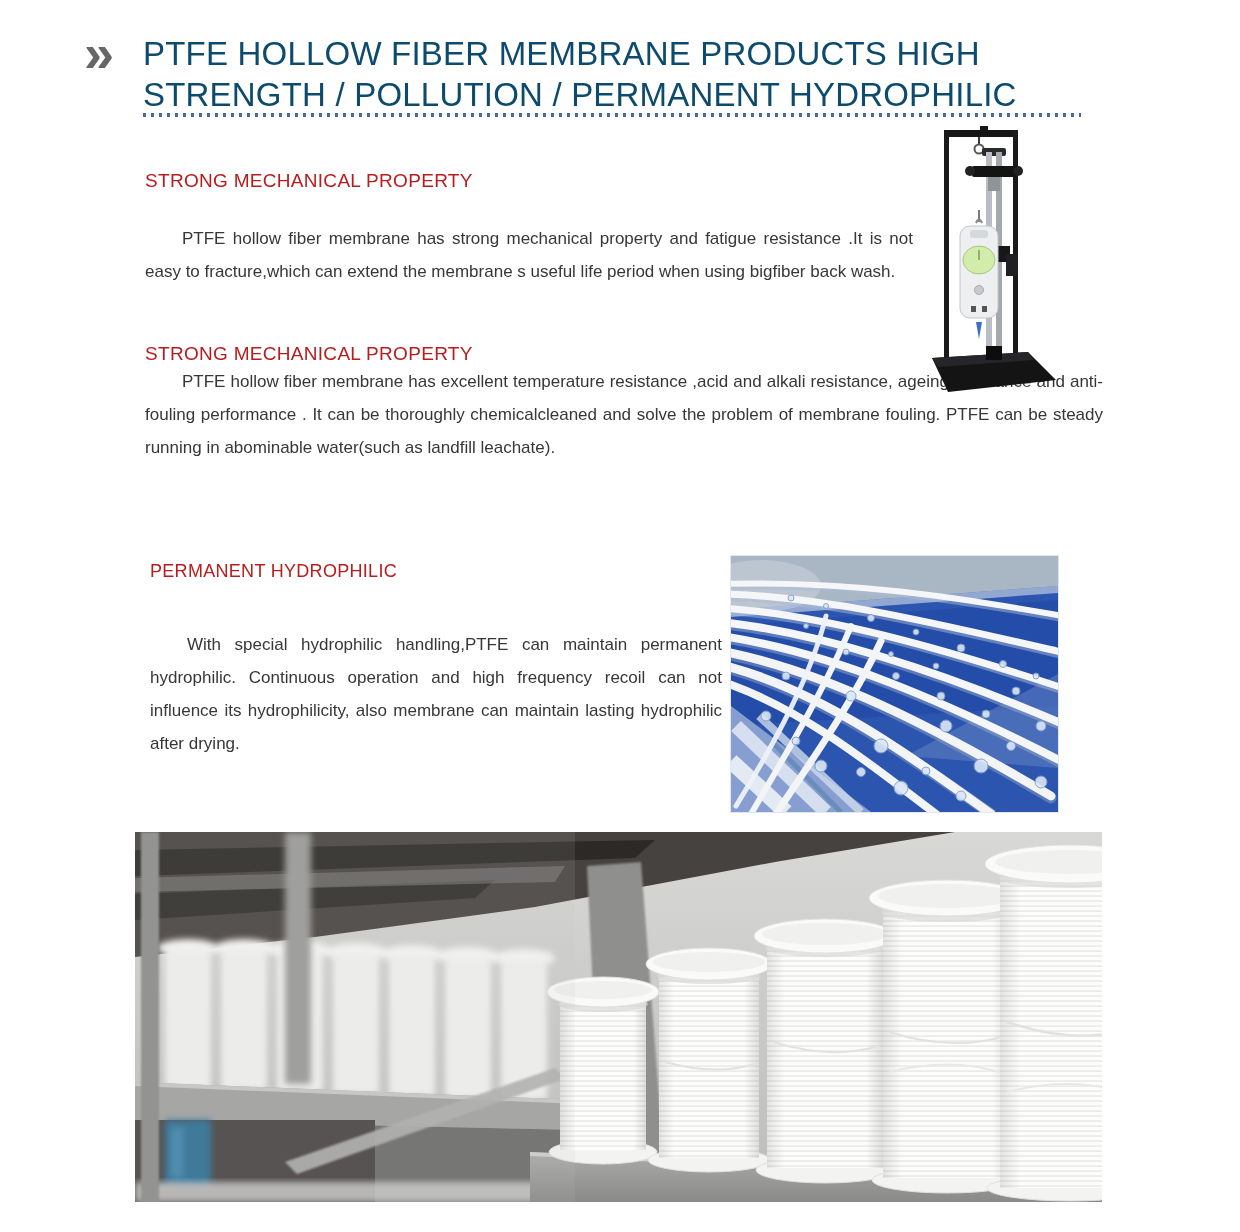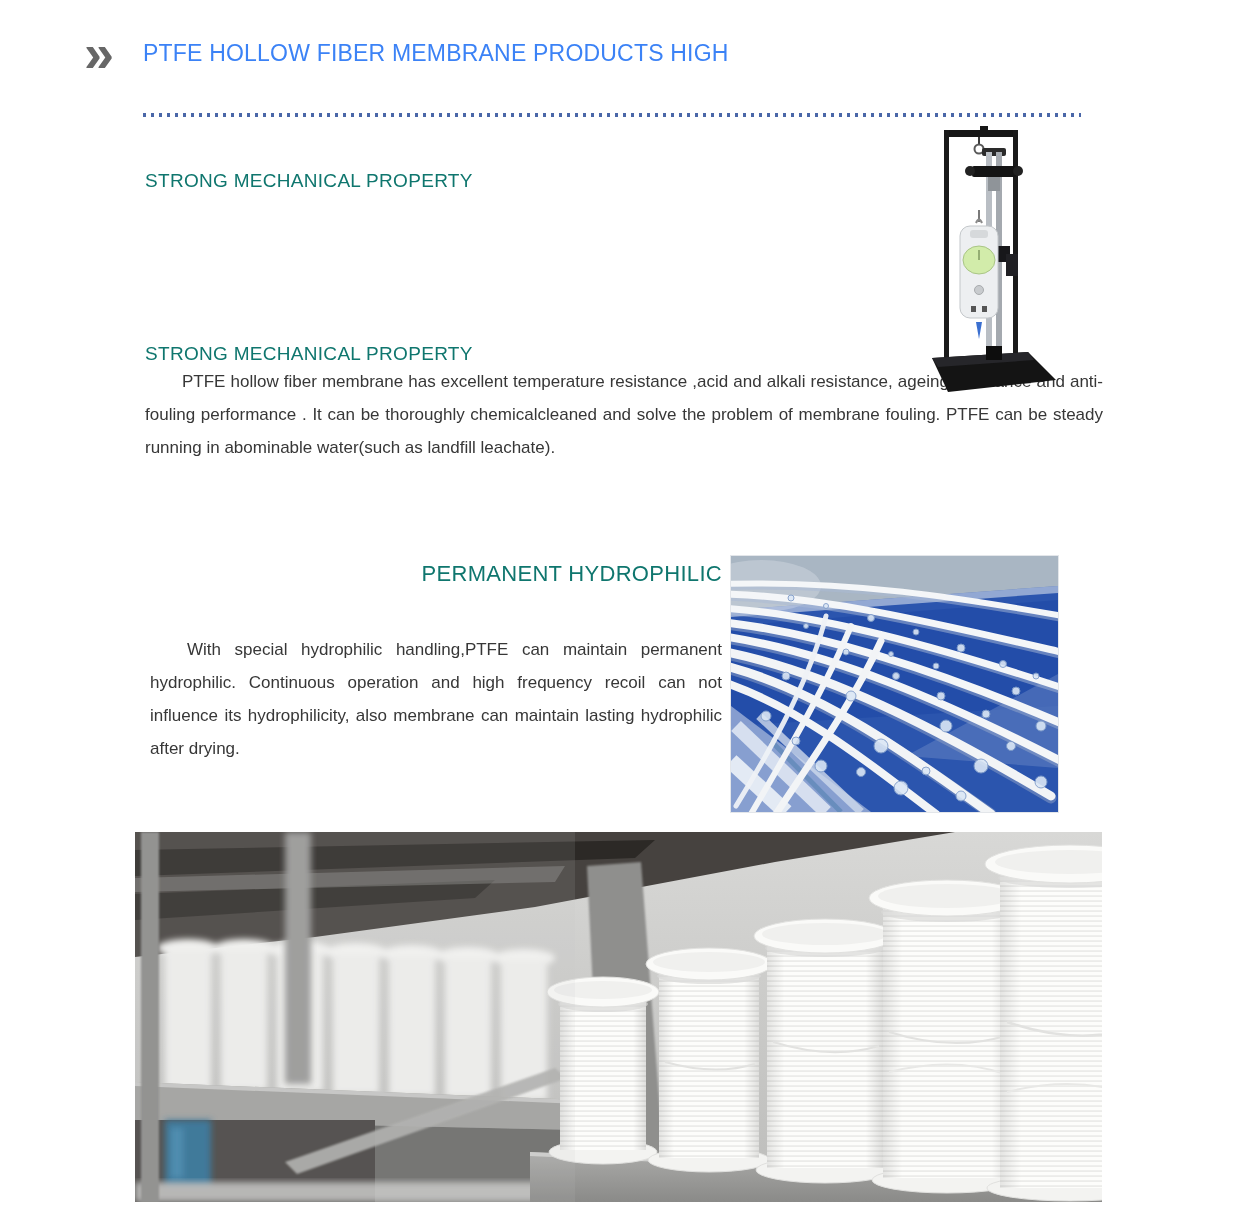--- a/index.html
+++ b/index.html
@@ -6,61 +6,63 @@
   #canvas{
     position:relative;width:1240px;height:1232px;background:#ffffff;overflow:hidden;
     font-family:"Liberation Sans","DejaVu Sans",sans-serif;
   }
   .header-chevron{
     position:absolute;left:84px;top:26px;font-size:54px;line-height:1;
     color:#676767;font-weight:700;
   }
   .page-title{
     position:absolute;left:143px;top:33px;width:960px;
-    font-size:23px;line-height:41px;letter-spacing:.2px;
-    color:#3b82f6;font-weight:400;white-space:nowrap;
+    font-size:33px;line-height:41px;letter-spacing:.2px;
+    color:#0c4a6e;font-weight:400;white-space:nowrap;
   }
   .dotted-rule{
     position:absolute;left:143px;top:113px;width:938px;height:4px;
     background:repeating-linear-gradient(to right,#4a67a8 0 3px,transparent 3px 8px);
   }
   .section{position:absolute;}
-  .section h2{margin:0;font-size:19px;font-weight:400;color:#0f766e;letter-spacing:.3px;}
+  .section h2{margin:0;font-size:19px;font-weight:400;color:#b91c1c;letter-spacing:.3px;}
   .section p{
     margin:0;font-size:17px;line-height:33px;color:#373737;
     text-align:justify;text-indent:37px;
   }
   .sec-1{left:145px;top:170px;width:768px;}
   .sec-1 p{margin-top:30px;}
   .sec-2{left:145px;top:343px;width:958px;}
   .sec-2 p{}
   .sec-3{left:150px;top:561px;width:572px;}
-  .sec-3 h2{font-size:22px;text-align:right;}
+  .sec-3 h2{font-size:18px;}
   .sec-3 p{margin-top:46px;}
   .figure{position:absolute;}
   .fig-machine{left:930px;top:126px;width:128px;height:278px;}
   .fig-fiber{left:731px;top:556px;width:327px;height:256px;outline:1px solid #e3e6ea;}
   .fig-spools{left:135px;top:832px;width:967px;height:370px;}
   .figure svg{display:block;width:100%;height:100%;}
 </style>
 </head>
 <body>
 
 <div id="canvas">
 
   <span class="header-chevron">»</span>
 
   <div class="page-title">
     <div>PTFE HOLLOW FIBER MEMBRANE PRODUCTS HIGH</div>
+    <div>STRENGTH / POLLUTION / PERMANENT HYDROPHILIC</div>
   </div>
 
   <div class="dotted-rule"></div>
 
   <div class="section sec-1">
     <h2>STRONG MECHANICAL PROPERTY</h2>
+    <p>PTFE hollow fiber membrane has strong mechanical property and fatigue resistance .It is not easy to fracture,which can extend the membrane s useful life period when using bigfiber back wash.</p>
   </div>
 
   <div class="section sec-2">
     <h2>STRONG MECHANICAL PROPERTY</h2>
     <p>PTFE hollow fiber membrane has excellent temperature resistance ,acid and alkali resistance, ageing resistance and anti-fouling performance . It can be thoroughly chemicalcleaned and solve the problem of membrane fouling. PTFE can be steady running in abominable water(such as landfill leachate).</p>
   </div>
 
   <div class="section sec-3">
     <h2>PERMANENT HYDROPHILIC</h2>
     <p>With special hydrophilic handling,PTFE can maintain permanent hydrophilic. Continuous operation and high frequency recoil can not influence its hydrophilicity, also membrane can maintain lasting hydrophilic after drying.</p>

